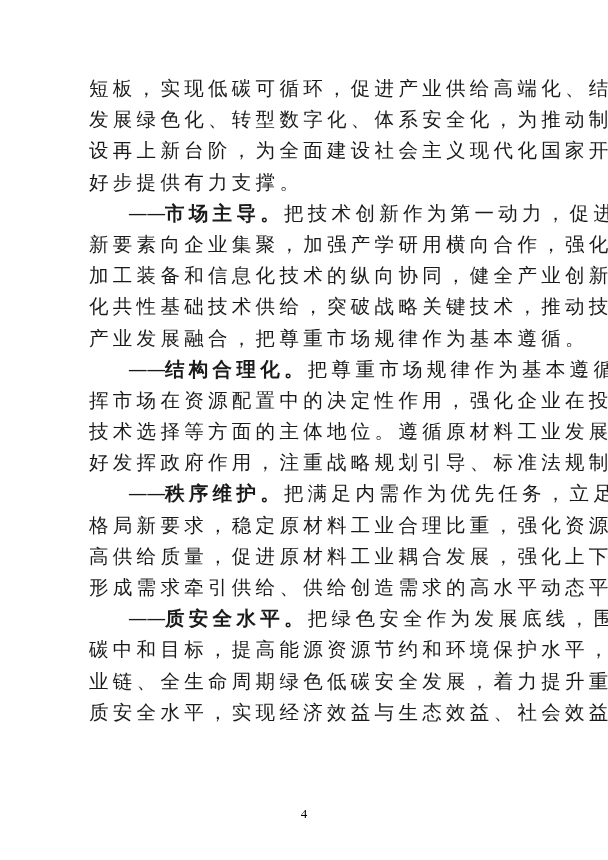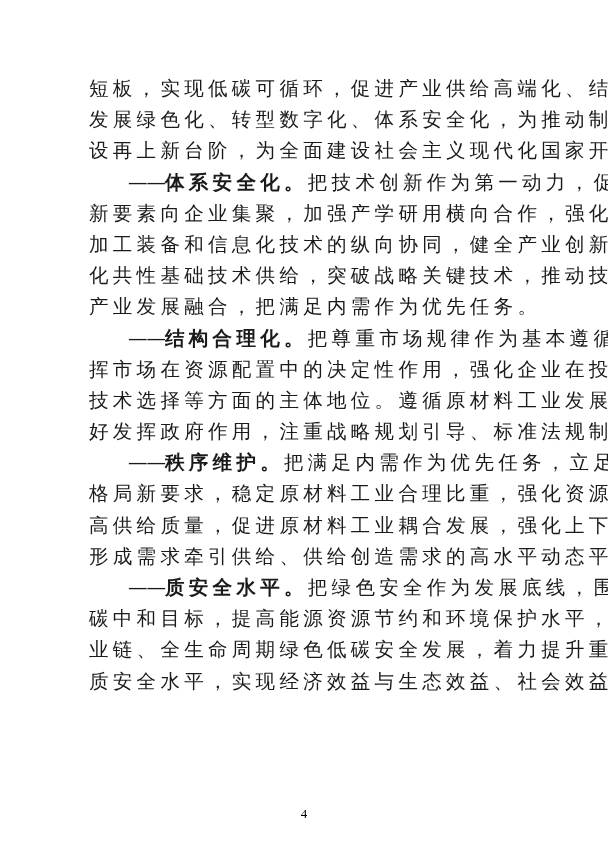--- a/index.html
+++ b/index.html
@@ -25,29 +25,30 @@
 </head>
 <body>
 
 <div class="page">
   <div class="body-text">
 
     <div>
       <div class="line">短板，实现低碳可循环，促进产业供给高端化、结构合理化、</div>
       <div class="line">发展绿色化、转型数字化、体系安全化，为推动制造强国建</div>
       <div class="line">设再上新台阶，为全面建设社会主义现代化国家开好局、起</div>
+      <div class="line">好步提供有力支撑。</div>
     </div>
 
 
     <div>
-      <div class="line indent"><span class="dash">——</span><span class="bold">体系安全化。</span><span>把技术创新作为第一动力，促进各类创</span></div>
+      <div class="line indent"><span class="dash">——</span><span class="bold">市场主导。</span><span>把技术创新作为第一动力，促进各类创</span></div>
       <div class="line">新要素向企业集聚，加强产学研用横向合作，强化工艺技术、</div>
       <div class="line">加工装备和信息化技术的纵向协同，健全产业创新生态，强</div>
       <div class="line">化共性基础技术供给，突破战略关键技术，推动技术创新和</div>
-      <div class="line">产业发展融合，把满足内需作为优先任务。</div>
+      <div class="line">产业发展融合，把尊重市场规律作为基本遵循。</div>
     </div>
 
     <div>
       <div class="line indent"><span class="dash">——</span><span class="bold">结构合理化。</span><span>把尊重市场规律作为基本遵循，充分发</span></div>
       <div class="line">挥市场在资源配置中的决定性作用，强化企业在投资决策、</div>
       <div class="line">技术选择等方面的主体地位。遵循原材料工业发展规律，更</div>
       <div class="line">好发挥政府作用，注重战略规划引导、标准法规制定、市场</div>
     </div>
 
     <div>

